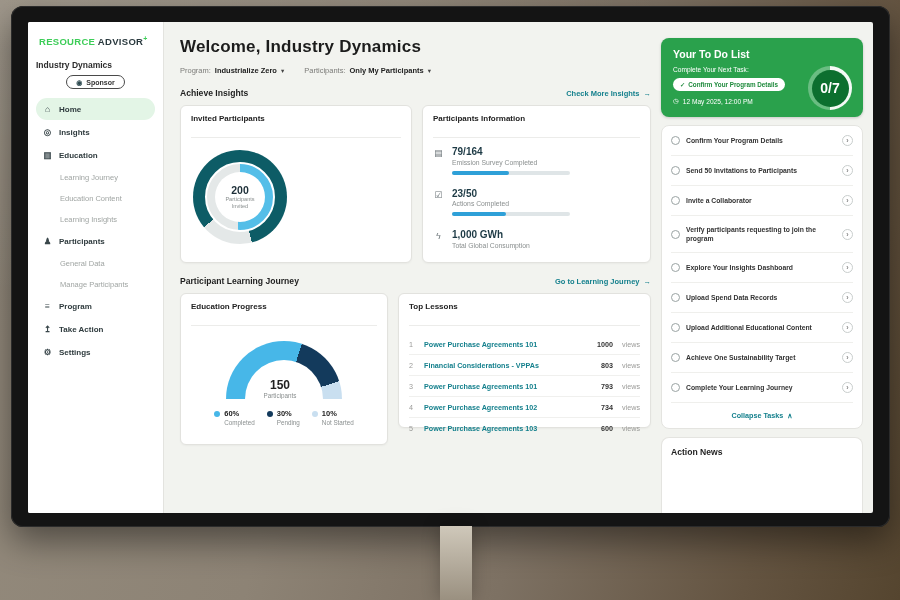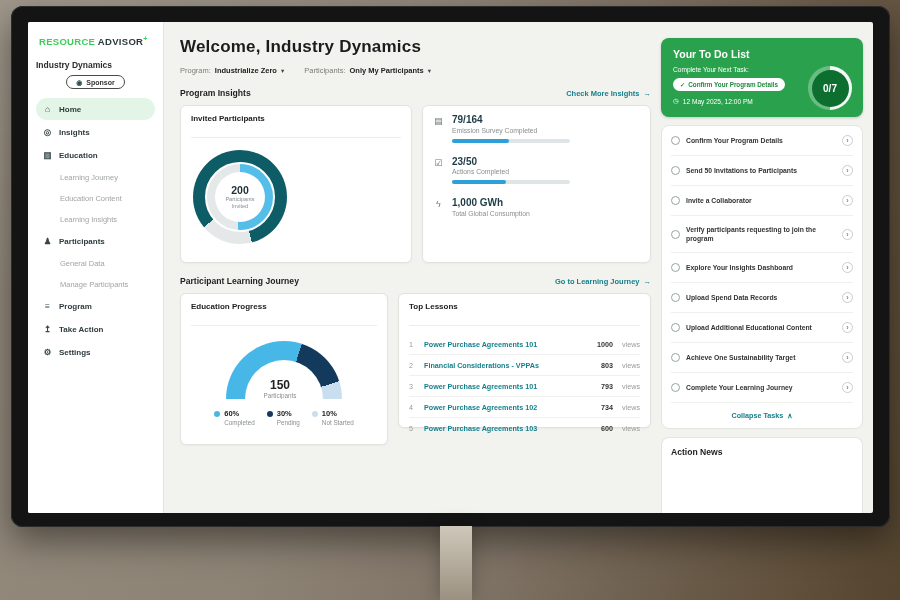--- a/index.html
+++ b/index.html
@@ -107,21 +107,21 @@
   .todo-card{background:#2aa14c;border-radius:8px;padding:10px 12px 12px;color:#fff;position:relative;
     box-shadow:0 1px 3px rgba(0,0,0,.18)}
   .todo-title{font-size:10.5px;font-weight:bold}
   .todo-sub{font-size:6.6px;margin-top:6px}
   .todo-pill{display:inline-flex;align-items:center;gap:3px;background:#fff;color:#1e8a3c;
     font-size:6.3px;font-weight:bold;border-radius:9px;padding:3px 7px;margin-top:5px;max-width:138px;cursor:pointer}
   .todo-due{display:flex;align-items:center;gap:4px;font-size:6.6px;margin-top:6px}
   .todo-progress{position:absolute;right:11px;top:28px;width:44px;height:44px;border-radius:50%;
     background:conic-gradient(rgba(255,255,255,.95) 0 50%, rgba(255,255,255,.3) 0)}
   .todo-progress-inner{position:absolute;inset:3.5px;border-radius:50%;background:#0c6f2f;
-    display:flex;align-items:center;justify-content:center;font-size:10px;font-weight:bold;color:#fff}
+    display:flex;align-items:center;justify-content:center;font-size:14px;font-weight:bold;color:#fff}
   .tasks-card{background:#fff;border:1px solid #e4e4e0;border-radius:8px;margin-top:8px;padding:0 9px}
   .task-row{display:flex;align-items:center;gap:6px;padding:9px 0;border-bottom:1px solid #efefec}
   .task-check{width:9px;height:9px;min-width:9px;border:1px solid #9aa3a3;border-radius:50%;cursor:pointer}
   .task-label{flex:1;font-size:6.8px;font-weight:bold;color:#333;line-height:1.35}
   .task-chev{width:11px;height:11px;min-width:11px;border:1px solid #c9cecd;border-radius:50%;
     display:flex;align-items:center;justify-content:center;font-size:7px;color:#555;cursor:pointer}
   .collapse{display:flex;justify-content:center;align-items:flex-start;gap:4px;padding:8px 0;
     font-size:7.2px;font-weight:bold;color:#15808d;cursor:pointer}
   .news-card{background:#fff;border:1px solid #e4e4e0;border-radius:8px 8px 0 0;margin-top:8px;
     padding:9px 9px;flex:1;border-bottom:none}
@@ -219,21 +219,21 @@
           </div>
 
           <div class="filter">
             <span class="flabel">Participants:</span>
             <span class="fvalue">Only My Participants</span>
             <span class="chev">▾</span>
           </div>
         </div>
 
       <div class="section-head">
-        <div class="section-title">Program Insights</div>
+        <div class="section-title">Achieve Insights</div>
         <div class="section-link">
           <span>Check More Insights</span>
           <span>→</span>
         </div>
       </div>
 
       <div class="cards">
         <section class="card card-invited">
           <div class="card-title">Invited Participants</div>
           <div class="invited-body">
@@ -241,20 +241,21 @@
               <div class="ring2" style="background: conic-gradient(rgb(84, 190, 232) 0deg, rgb(84, 190, 232) 51%, rgb(228, 232, 232) 0deg);"></div>
               <div class="hole">
                 <div class="hole-value">200</div>
                 <div class="hole-label">Participants Invited</div>
               </div>
             </div>
           </div>
         </section>
 
         <section class="card card-info">
+          <div class="card-title">Participants Information</div>
           <div>
 
               <div class="info-row">
                 <span class="info-icon">▤</span>
                 <div class="info-col">
                   <div class="info-value">79/164</div>
                   <div class="info-label">Emission Survey Completed</div>
                   <div class="bar">
                     <div class="bar-fill" style="width: 48%;"></div>
                   </div>

